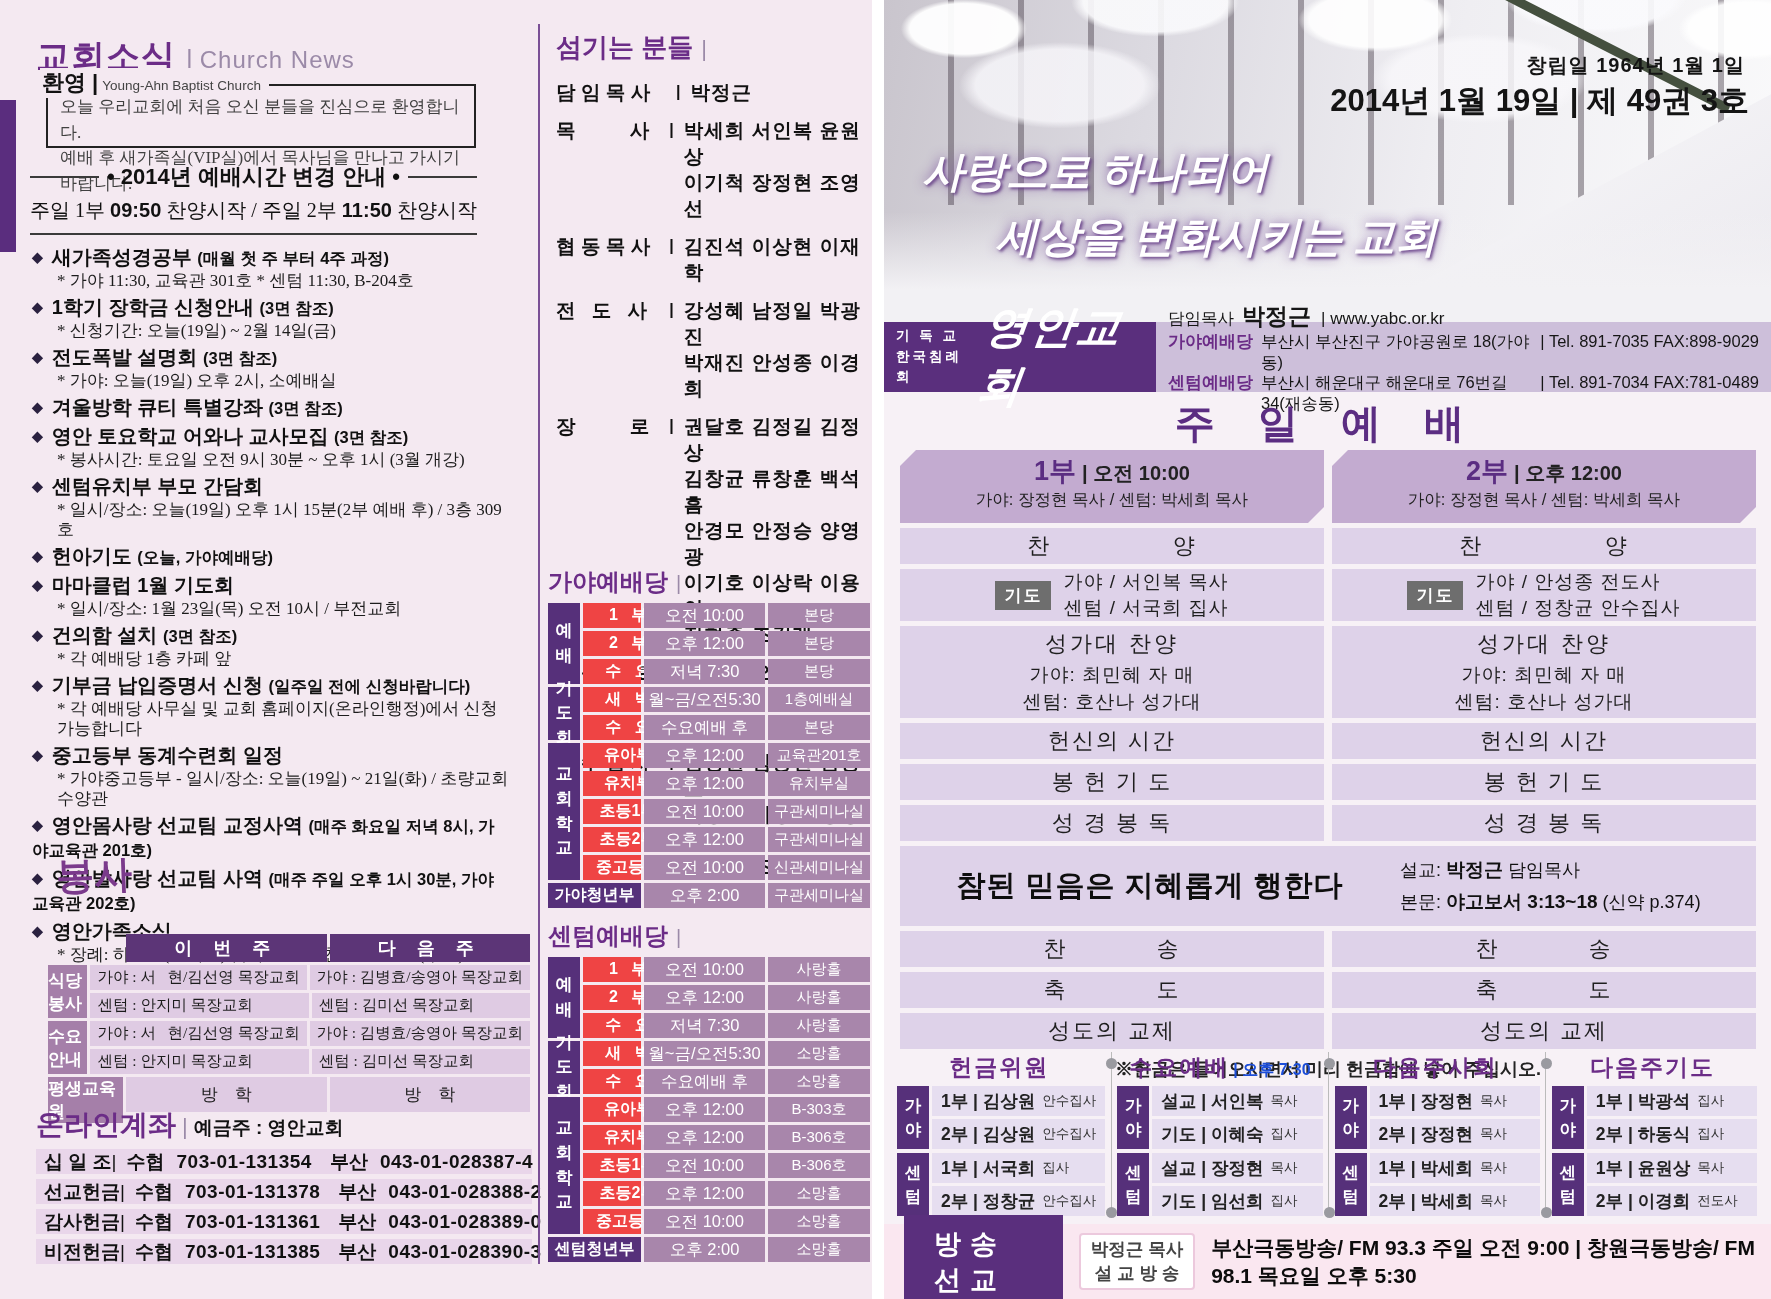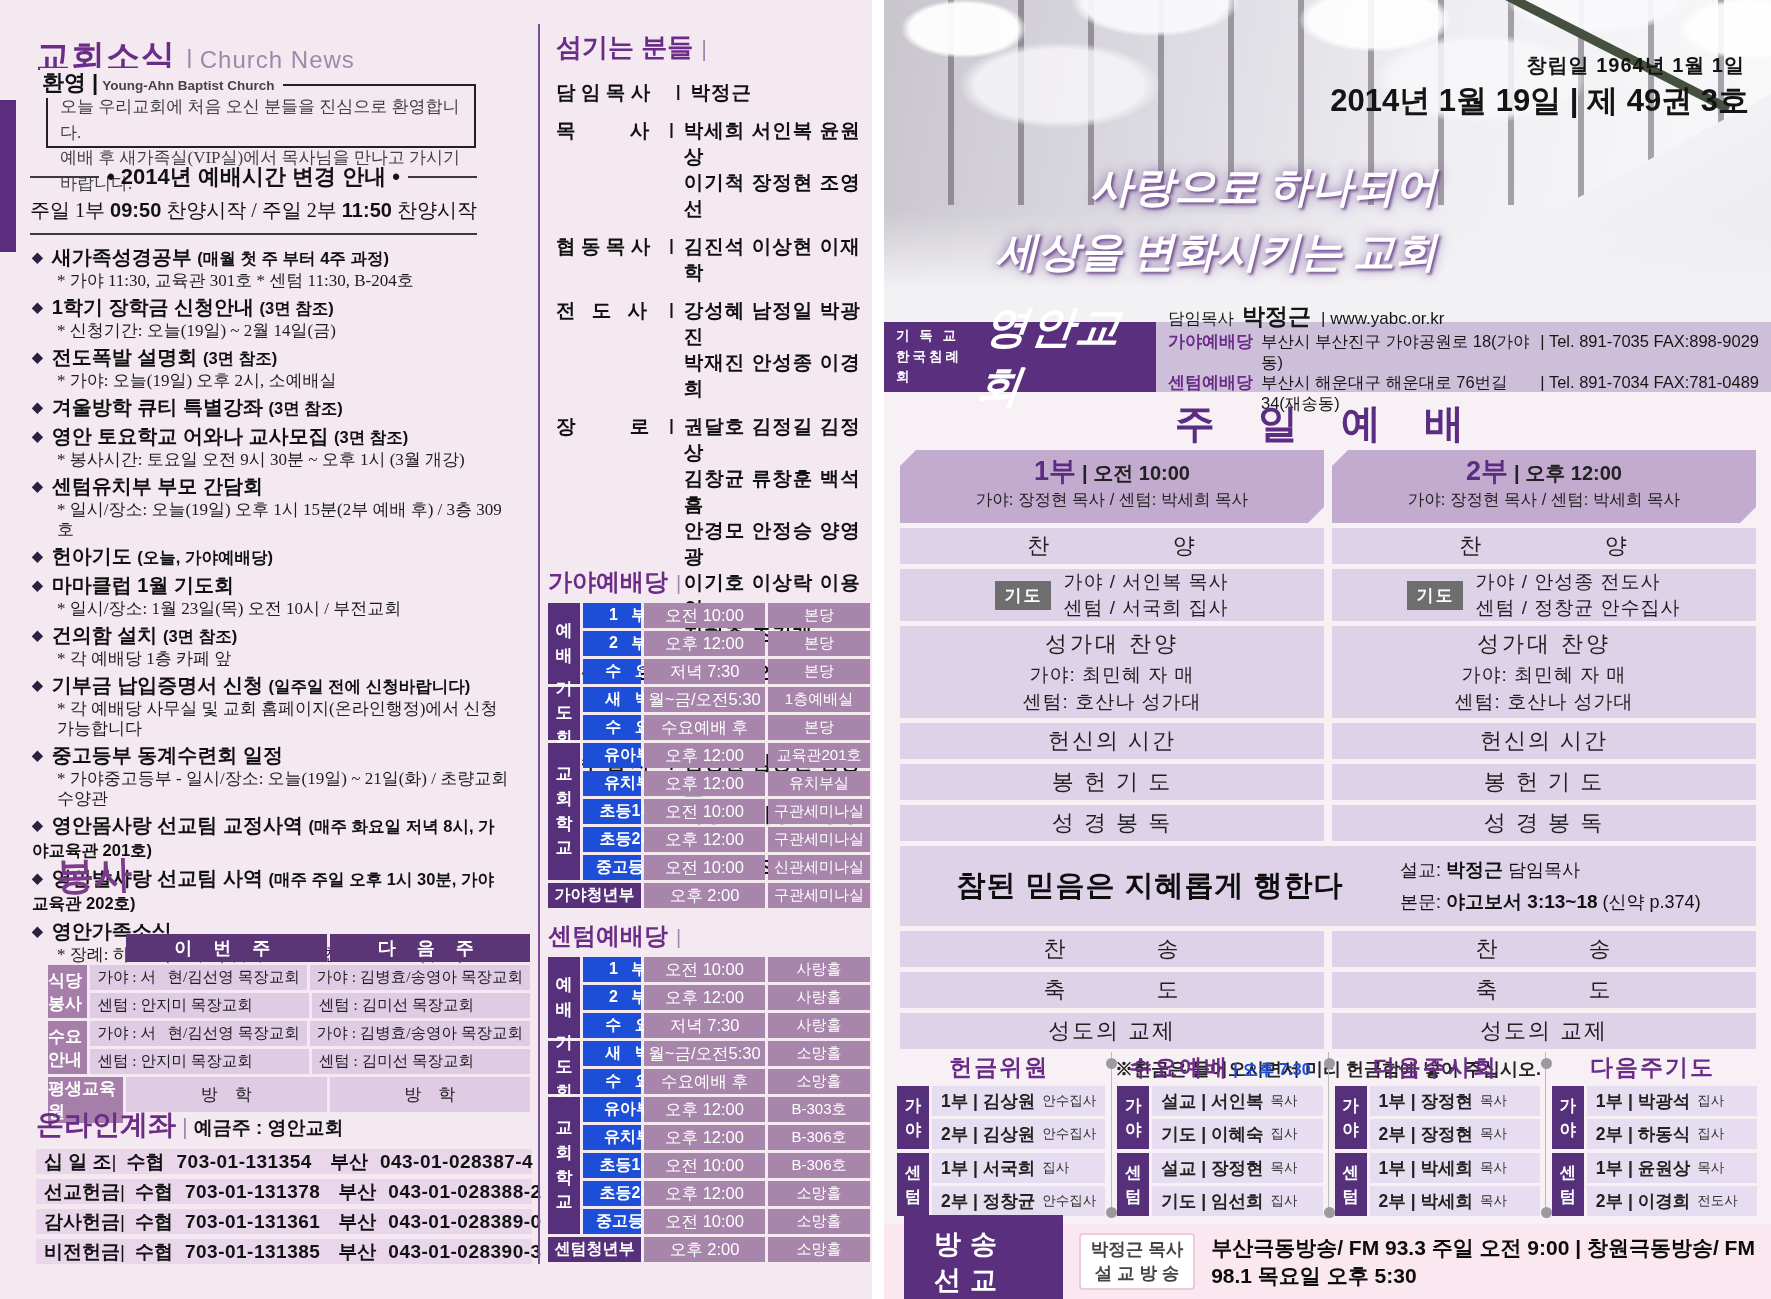--- a/index.html
+++ b/index.html
@@ -10,21 +10,21 @@
   .page-right { position:absolute; left:884px; top:0; width:887px; height:1299px; background:#f7f1f6; }
 
   .edge-bar { position:absolute; left:0; top:100px; width:16px; height:152px; background:#5a2d7e; }
 
   
   .cn-title { position:absolute; left:36px; top:34px; font-size:34px; font-weight:bold; color:#6b2c87; letter-spacing:1px; }
   .cn-title .sep { color:#9b8aa8; font-weight:normal; font-size:26px; margin:0 6px 0 10px; }
   .cn-title .en  { color:#9b8aa8; font-weight:normal; font-size:24px; }
 
   .welcome-label { position:absolute; left:40px; top:68px; background:#f4e9f1; padding:0 8px 0 2px; z-index:2; font-weight:bold; font-size:22px; }
-  .welcome-label .org { font-size:13.5px; color:#444; font-weight:bold; margin-left:4px;margin-top:36px; }
+  .welcome-label .org { font-size:13.5px; color:#444; font-weight:normal; margin-left:4px;margin-top:36px; }
   .welcome-box { position:absolute; left:46px; top:84px; width:430px; height:64px; border:2px solid #222; padding:8px 10px 0 12px; }
   .welcome-box .wl { font-family:"Liberation Serif",serif; font-size:17px; line-height:1.5; color:#404040; }
 
   .tc { position:absolute; left:30px; top:162px; width:447px; text-align:center; }
   .tc-head { display:flex; align-items:center; gap:8px; }
   .tc-head .rule { flex:1; height:2px; background:#3a3a3a; }
   .tc-head .t { font-size:22px; font-weight:bold; white-space:nowrap; }
   .tc-detail { margin-top:5px; font-family:"Liberation Serif",serif; font-size:20px; }
   .tc-detail b { font-family:"Liberation Sans",sans-serif; font-size:20px; }
   .tc-rule { margin-top:9px; height:2px; background:#3a3a3a; }
@@ -74,21 +74,21 @@
   .chapel.gaya { top:566px; }
   .chapel.centum { top:920px; }
   .chapel-title { font-size:24px; font-weight:bold; color:#6b2c87; margin-bottom:5px; }
   .chapel-title .sep { font-weight:normal; color:#9b8aa8; margin-left:8px; font-size:20px; }
   .chapel-body { display:flex; gap:3px; }
   .group-col { display:flex; flex-direction:column; gap:3px; width:32px; }
   .group { background:#56307a; color:#fff; font-weight:bold; font-size:17px; white-space:pre-line; display:flex; align-items:center; justify-content:center; text-align:center; line-height:1.45; }
   .group.g1 { height:81px; } .group.g2 { height:53px; } .group.g3 { height:137px; }
   .rows-col { flex:1; display:flex; flex-direction:column; gap:3px; }
   .crow { display:flex; gap:3px; height:25px; }
-  .cname { width:58px; background:#1d4ed8; color:#fff; font-weight:bold; font-size:16px; display:flex; align-items:center; justify-content:center; white-space:pre;padding-left:32px; }
+  .cname { width:58px; background:#ef4444; color:#fff; font-weight:bold; font-size:16px; display:flex; align-items:center; justify-content:center; white-space:pre;padding-left:32px; }
   .ctime { width:121px; background:#a886ab; color:#fff; font-size:16.5px; display:flex; align-items:center; justify-content:center; }
   .cplace { flex:1; background:#a886ab; color:#fff; font-size:15px; display:flex; align-items:center; justify-content:center; }
   .youth-row { display:flex; gap:3px; margin-top:3px; height:25px; }
   .yname { width:93px; background:#56307a; color:#fff; font-weight:bold; font-size:16px; display:flex; align-items:center; justify-content:center; }
 
   
   .photo { position:absolute; left:0; top:0; width:887px; height:322px; overflow:hidden;
            background:linear-gradient(100deg,#c9c5cd 0%,#dcdae1 30%,#efeef2 62%,#fafafb 100%); }
   .trees { position:absolute; left:0; top:0; width:100%; height:205px;
            background:repeating-linear-gradient(90deg, rgba(66,56,68,0) 0 64px, rgba(66,56,68,0.55) 64px 70px);
@@ -103,23 +103,23 @@
       radial-gradient(140px 60px at 22% 55%, rgba(246,245,249,.85) 0 60%, transparent 72%),
       radial-gradient(150px 62px at 66% 52%, rgba(248,247,250,.85) 0 60%, transparent 72%); }
   .ground { position:absolute; left:0; bottom:0; width:100%; height:110px;
             background:linear-gradient(rgba(248,248,250,0), #f2f1f4 70%); }
   .road { position:absolute; right:-60px; bottom:-30px; width:540px; height:290px;
           background:linear-gradient(150deg,#fbfbfc,#e9e7ed); clip-path:polygon(100% 0,100% 100%,0 100%); }
   .rail { position:absolute; right:40px; top:105px; width:470px; height:9px; background:#45503f;
           transform:rotate(27deg); transform-origin:right top; border-radius:4px; }
   .founded { position:absolute; top:52px; right:26px; font-size:20px; font-weight:bold; color:#141414; letter-spacing:1px; z-index:3; }
   .issue { position:absolute; top:80px; right:22px; font-size:31px; font-weight:bold; color:#141414; z-index:3; }
-  .slogan { position:absolute; top:155px; left:38px; z-index:3; color:#fff; font-family:"Liberation Serif",serif;
+  .slogan { position:absolute; top:140px; left:38px; z-index:3; color:#fff; font-family:"Liberation Serif",serif;
             font-weight:bold; font-size:42px; line-height:1.55; font-style:italic;
-            text-shadow:0 0 12px rgba(128,88,160,.95), 2px 2px 3px rgba(92,52,124,.85);text-align:right; }
+            text-shadow:0 0 12px rgba(128,88,160,.95), 2px 2px 3px rgba(92,52,124,.85); }
   .slogan .l2 { margin-left:74px; }
 
   .idbar { position:absolute; left:0; top:322px; width:887px; height:70px; display:flex; }
   .id-left { width:272px; background:#5a2f7d; color:#fff; display:flex; align-items:center; gap:10px; padding:0 8px 0 12px; }
   .denom { font-size:13.5px; line-height:1.55; white-space:pre-line; letter-spacing:3px; font-weight:bold; }
   .church-script { font-family:"Liberation Serif",serif; font-style:italic; font-weight:bold; font-size:44px; transform:skewX(-7deg); letter-spacing:2px; }
   .id-right { flex:1; background:#cdbfda; padding:4px 12px 2px 12px; display:flex; flex-direction:column; justify-content:center; }
   .id-line { display:flex; align-items:baseline; font-size:16.5px; line-height:1.25; color:#161616; }
   .id-line .pl { margin-right:8px; }
   .id-line .pn { font-size:23px; font-weight:bold; margin-right:10px; }

